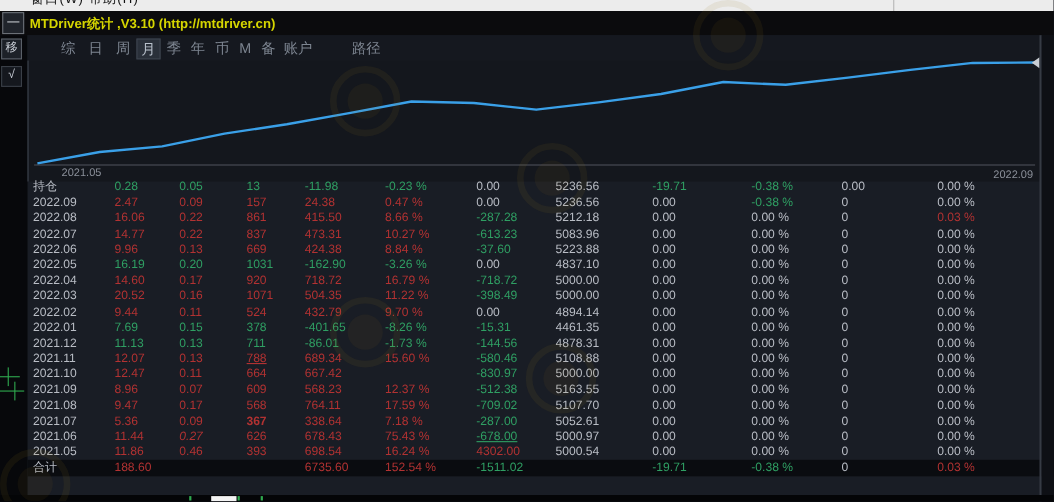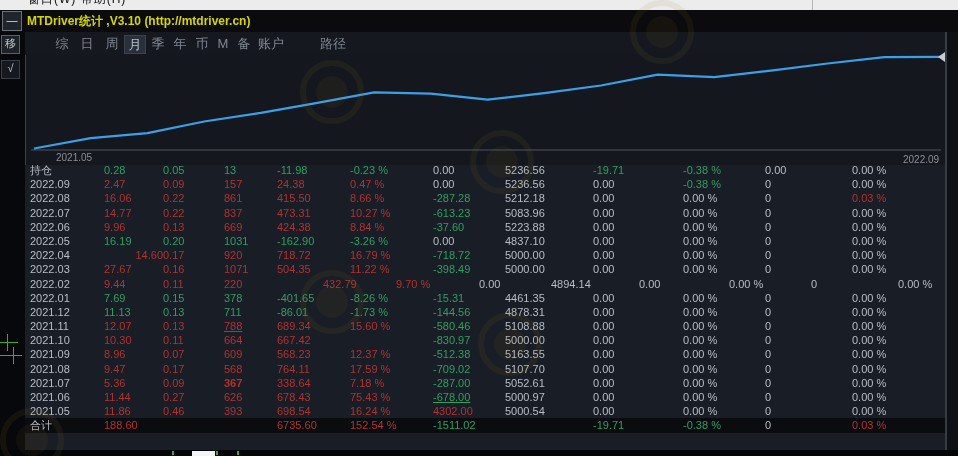--- a/index.html
+++ b/index.html
@@ -185,52 +185,52 @@
         <div class="tc c5" style="color: rgb(47, 159, 99);">-3.26 %</div>
         <div class="tc c6" style="color: rgb(185, 189, 197);">0.00</div>
         <div class="tc c7" style="color: rgb(185, 189, 197);">4837.10</div>
         <div class="tc c8" style="color: rgb(185, 189, 197);">0.00</div>
         <div class="tc c9" style="color: rgb(185, 189, 197);">0.00 %</div>
         <div class="tc c10" style="color: rgb(185, 189, 197);">0</div>
         <div class="tc c11" style="color: rgb(185, 189, 197);">0.00 %</div>
       </div>
       <div class="trow">
         <div class="tc c0">2022.04</div>
-        <div class="tc c1" style="color: rgb(178, 50, 50); text-align: right;">14.60</div>
+        <div class="tc c1" style="color: rgb(178, 50, 50);">14.60</div>
         <div class="tc c2" style="color: rgb(178, 50, 50);">0.17</div>
         <div class="tc c3" style="color: rgb(178, 50, 50);">920</div>
         <div class="tc c4" style="color: rgb(178, 50, 50);">718.72</div>
         <div class="tc c5" style="color: rgb(178, 50, 50);">16.79 %</div>
         <div class="tc c6" style="color: rgb(47, 159, 99);">-718.72</div>
         <div class="tc c7" style="color: rgb(185, 189, 197);">5000.00</div>
         <div class="tc c8" style="color: rgb(185, 189, 197);">0.00</div>
         <div class="tc c9" style="color: rgb(185, 189, 197);">0.00 %</div>
         <div class="tc c10" style="color: rgb(185, 189, 197);">0</div>
         <div class="tc c11" style="color: rgb(185, 189, 197);">0.00 %</div>
       </div>
       <div class="trow">
         <div class="tc c0">2022.03</div>
-        <div class="tc c1" style="color: rgb(178, 50, 50);">27.67</div>
+        <div class="tc c1" style="color: rgb(178, 50, 50);">20.52</div>
         <div class="tc c2" style="color: rgb(178, 50, 50);">0.16</div>
         <div class="tc c3" style="color: rgb(178, 50, 50);">1071</div>
         <div class="tc c4" style="color: rgb(178, 50, 50);">504.35</div>
         <div class="tc c5" style="color: rgb(178, 50, 50);">11.22 %</div>
         <div class="tc c6" style="color: rgb(47, 159, 99);">-398.49</div>
         <div class="tc c7" style="color: rgb(185, 189, 197);">5000.00</div>
         <div class="tc c8" style="color: rgb(185, 189, 197);">0.00</div>
         <div class="tc c9" style="color: rgb(185, 189, 197);">0.00 %</div>
         <div class="tc c10" style="color: rgb(185, 189, 197);">0</div>
         <div class="tc c11" style="color: rgb(185, 189, 197);">0.00 %</div>
       </div>
       <div class="trow">
         <div class="tc c0">2022.02</div>
         <div class="tc c1" style="color: rgb(178, 50, 50);">9.44</div>
         <div class="tc c2" style="color: rgb(178, 50, 50);">0.11</div>
-        <div class="tc c3" style="color: rgb(178, 50, 50);">220</div>
-        <div class="tc c4" style="color: rgb(178, 50, 50); margin-left: 46px;">432.79</div>
+        <div class="tc c3" style="color: rgb(178, 50, 50);">524</div>
+        <div class="tc c4" style="color: rgb(178, 50, 50);">432.79</div>
         <div class="tc c5" style="color: rgb(178, 50, 50);">9.70 %</div>
         <div class="tc c6" style="color: rgb(185, 189, 197);">0.00</div>
         <div class="tc c7" style="color: rgb(185, 189, 197);">4894.14</div>
         <div class="tc c8" style="color: rgb(185, 189, 197);">0.00</div>
         <div class="tc c9" style="color: rgb(185, 189, 197);">0.00 %</div>
         <div class="tc c10" style="color: rgb(185, 189, 197);">0</div>
         <div class="tc c11" style="color: rgb(185, 189, 197);">0.00 %</div>
       </div>
       <div class="trow">
         <div class="tc c0">2022.01</div>
@@ -269,21 +269,21 @@
         <div class="tc c5" style="color: rgb(178, 50, 50);">15.60 %</div>
         <div class="tc c6" style="color: rgb(47, 159, 99);">-580.46</div>
         <div class="tc c7" style="color: rgb(185, 189, 197);">5108.88</div>
         <div class="tc c8" style="color: rgb(185, 189, 197);">0.00</div>
         <div class="tc c9" style="color: rgb(185, 189, 197);">0.00 %</div>
         <div class="tc c10" style="color: rgb(185, 189, 197);">0</div>
         <div class="tc c11" style="color: rgb(185, 189, 197);">0.00 %</div>
       </div>
       <div class="trow">
         <div class="tc c0">2021.10</div>
-        <div class="tc c1" style="color: rgb(178, 50, 50);">10.30</div>
+        <div class="tc c1" style="color: rgb(178, 50, 50);">12.47</div>
         <div class="tc c2" style="color: rgb(178, 50, 50);">0.11</div>
         <div class="tc c3" style="color: rgb(178, 50, 50);">664</div>
         <div class="tc c4" style="color: rgb(178, 50, 50);">667.42</div>
         <div class="tc c5" style="color: rgb(178, 50, 50); margin-top: 32px;">15.40 %</div>
         <div class="tc c6" style="color: rgb(47, 159, 99);">-830.97</div>
         <div class="tc c7" style="color: rgb(185, 189, 197);">5000.00</div>
         <div class="tc c8" style="color: rgb(185, 189, 197);">0.00</div>
         <div class="tc c9" style="color: rgb(185, 189, 197);">0.00 %</div>
         <div class="tc c10" style="color: rgb(185, 189, 197);">0</div>
         <div class="tc c11" style="color: rgb(185, 189, 197);">0.00 %</div>
@@ -326,21 +326,21 @@
         <div class="tc c6" style="color: rgb(47, 159, 99);">-287.00</div>
         <div class="tc c7" style="color: rgb(185, 189, 197);">5052.61</div>
         <div class="tc c8" style="color: rgb(185, 189, 197);">0.00</div>
         <div class="tc c9" style="color: rgb(185, 189, 197);">0.00 %</div>
         <div class="tc c10" style="color: rgb(185, 189, 197);">0</div>
         <div class="tc c11" style="color: rgb(185, 189, 197);">0.00 %</div>
       </div>
       <div class="trow">
         <div class="tc c0">2021.06</div>
         <div class="tc c1" style="color: rgb(178, 50, 50);">11.44</div>
-        <div class="tc c2" style="color: rgb(178, 50, 50);">0.27</div>
+        <div class="tc c2" style="color: rgb(178, 50, 50); font-style: italic;">0.27</div>
         <div class="tc c3" style="color: rgb(178, 50, 50);">626</div>
         <div class="tc c4" style="color: rgb(178, 50, 50);">678.43</div>
         <div class="tc c5" style="color: rgb(178, 50, 50);">75.43 %</div>
         <div class="tc c6" style="color: rgb(47, 159, 99); text-decoration: underline;">-678.00</div>
         <div class="tc c7" style="color: rgb(185, 189, 197);">5000.97</div>
         <div class="tc c8" style="color: rgb(185, 189, 197);">0.00</div>
         <div class="tc c9" style="color: rgb(185, 189, 197);">0.00 %</div>
         <div class="tc c10" style="color: rgb(185, 189, 197);">0</div>
         <div class="tc c11" style="color: rgb(185, 189, 197);">0.00 %</div>
       </div>

